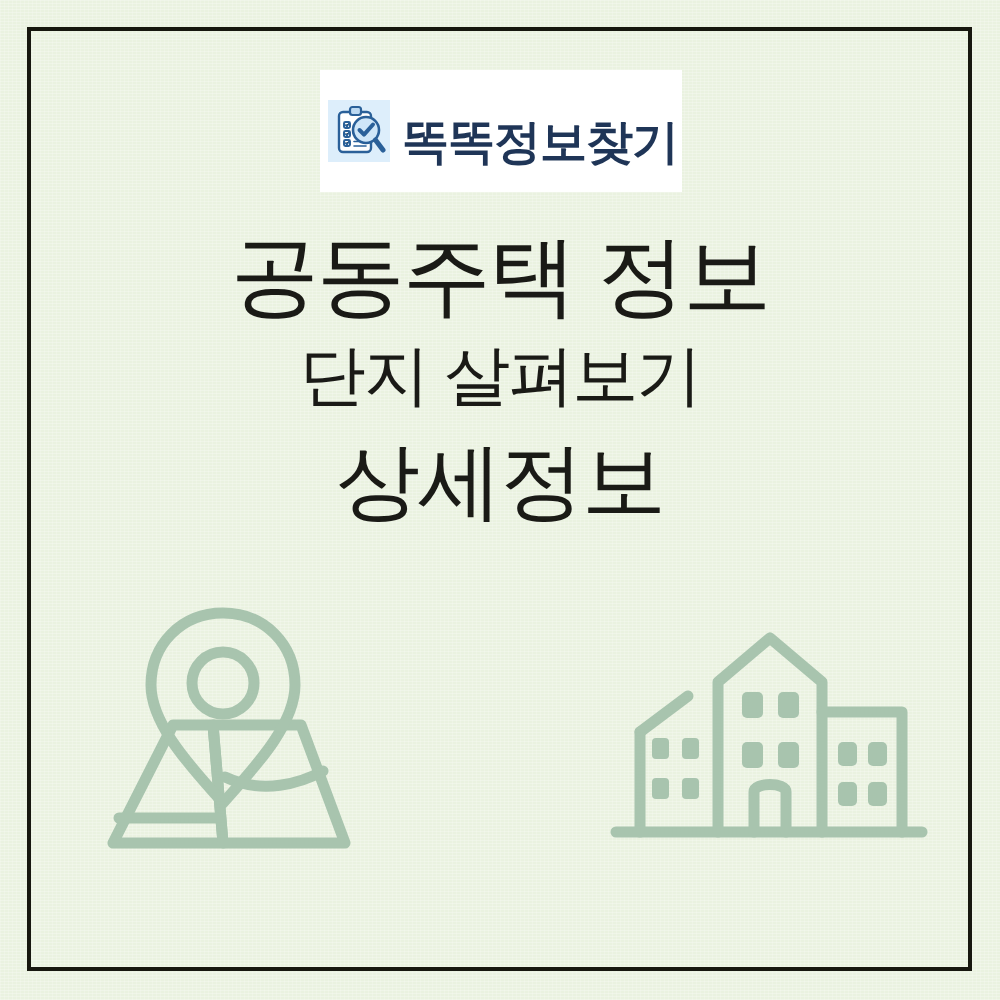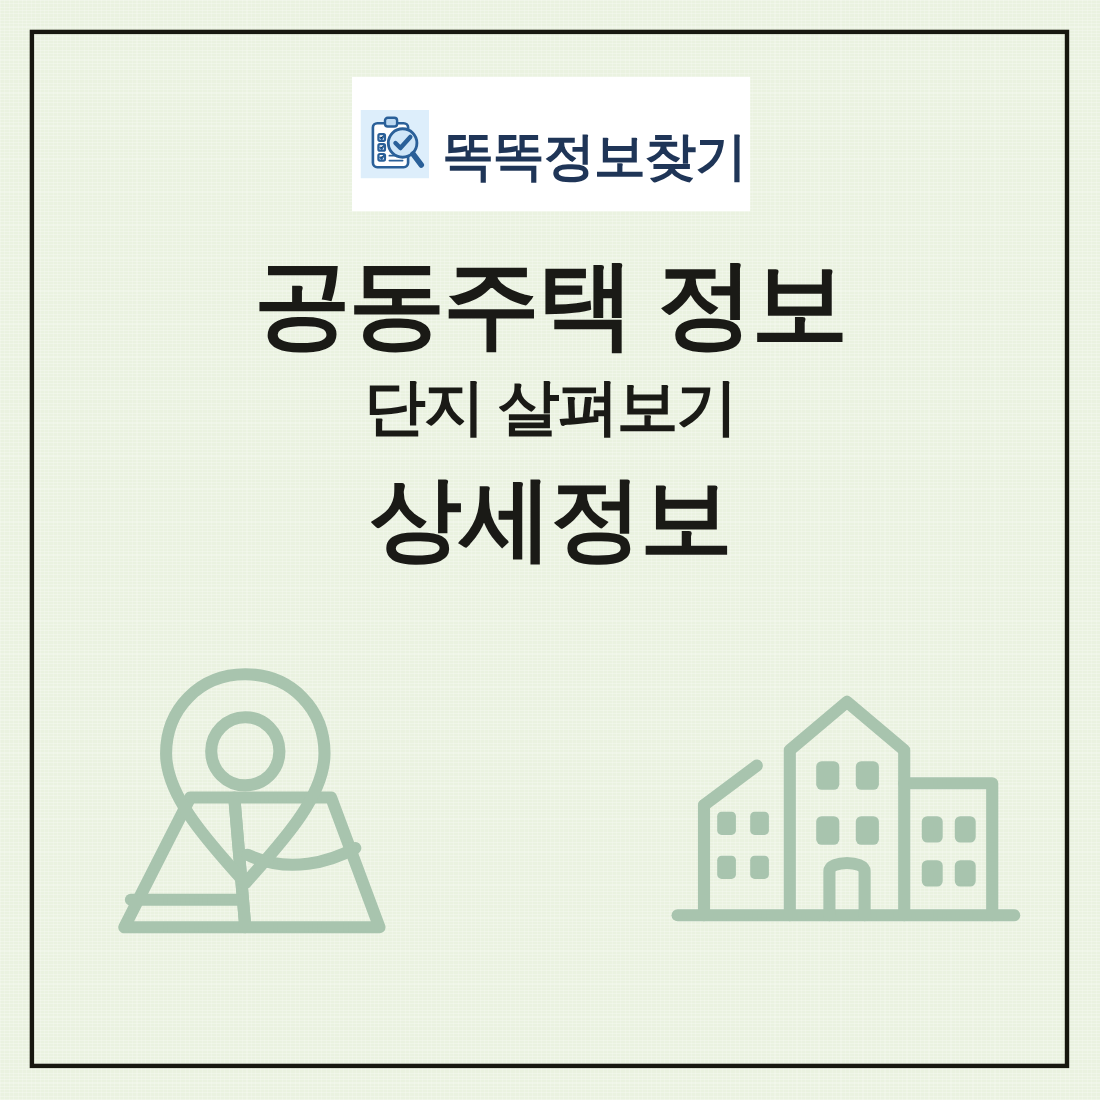--- a/index.html
+++ b/index.html
@@ -105,28 +105,28 @@
     position: absolute;
     left: 0;
     top: 232px;
     width: 1000px;
     z-index: 3;
     text-align: center;
     color: #1a1a16;
   }
   .headline .line {
     display: block;
-    font-weight: 700;
+    font-weight: 400;
     letter-spacing: -2px;
     line-height: 1.0;
     white-space: nowrap;
   }
   .line-1 { font-size: 88px; margin-bottom: 22px; }
   .line-2 { font-size: 86px; margin-bottom: 22px; }
-  .line-3 { font-size: 56px; margin-bottom: 31px; }
+  .line-3 { font-size: 66px; margin-bottom: 31px; }
   .line-4 { font-size: 84px; margin-top: 28px; }
 </style>
 </head>
 <body>
 
 <div class="poster">
 
   <div class="watermark wm-map">
     <svg viewBox="0 0 250 245" width="250" height="245" aria-hidden="true">
       <g fill="none" stroke="#a8c4ae" stroke-width="11" stroke-linejoin="round" stroke-linecap="round">

